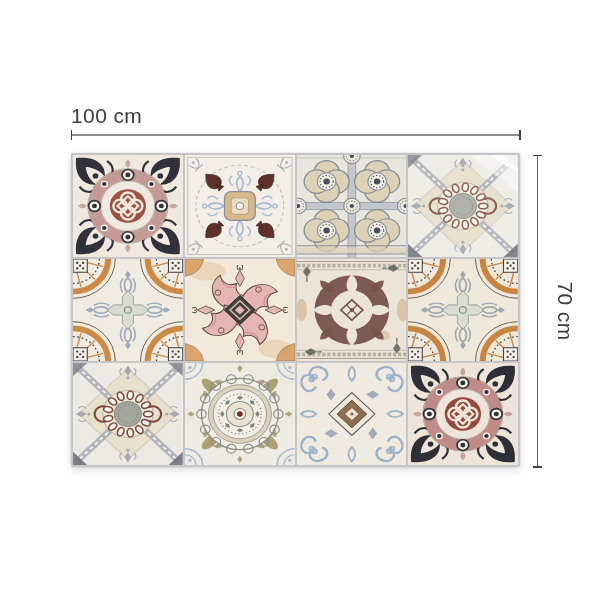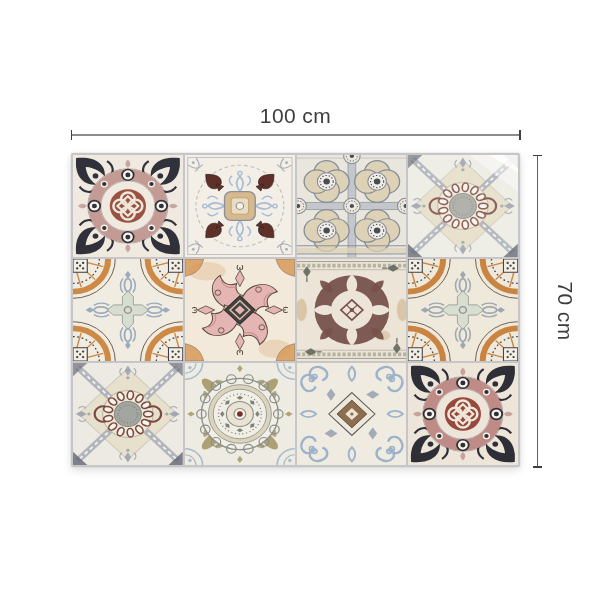--- a/index.html
+++ b/index.html
@@ -1,19 +1,19 @@
 <!DOCTYPE html>
 <html><head>
 <meta charset="utf-8">
 <style>
   html,body{margin:0;padding:0;}
   body{width:600px;height:600px;background:#ffffff;font-family:"Liberation Sans",sans-serif;}
   .stage{position:relative;width:600px;height:600px;background:#ffffff;overflow:hidden;}
   .dim-label{position:absolute;color:#3d3d3d;font-size:21px;letter-spacing:.4px;white-space:nowrap;}
-  .w-label{left:71px;top:104px;width:449px;text-align:center;}
+  .w-label{left:71px;top:104px;width:449px;}
   .h-label{left:565px;top:311px;transform:translate(-50%,-50%) rotate(90deg);}
   .h-line{position:absolute;left:71px;top:134px;width:449px;height:1.5px;background:#8c8c8c;}
   .tick-v{position:absolute;top:130px;width:1.8px;height:9.5px;background:#3f3f3f;}
   .tick-v.left{left:70.5px;} .tick-v.right{left:518.8px;}
   .v-line{position:absolute;left:536.5px;top:155px;width:1.5px;height:312px;background:#5f5f5f;}
   .tick-h{position:absolute;left:532.5px;width:9.5px;height:1.8px;background:#3f3f3f;}
   .tick-h.top{top:154.5px;} .tick-h.bottom{top:465.8px;}
   .photo{position:absolute;left:71px;top:153px;width:449px;height:314px;box-sizing:border-box;
          background:#c6c6c8;padding:2px;border-radius:2px;
          box-shadow:0 3px 9px rgba(0,0,0,.14),0 0 0 1px rgba(0,0,0,.04);

